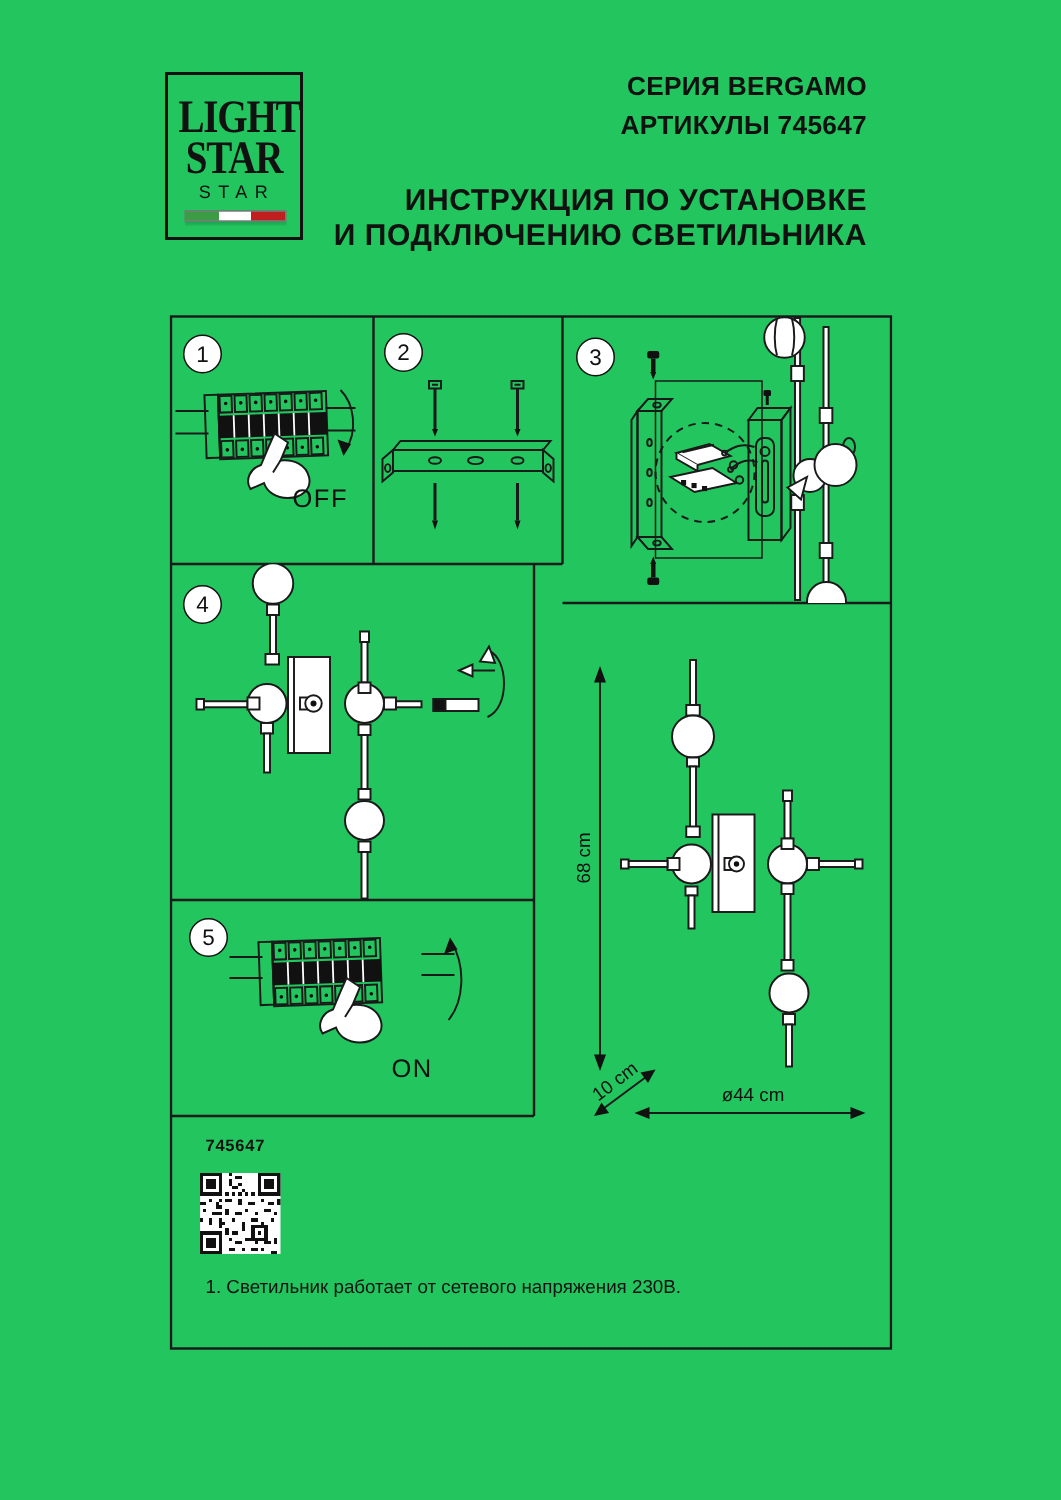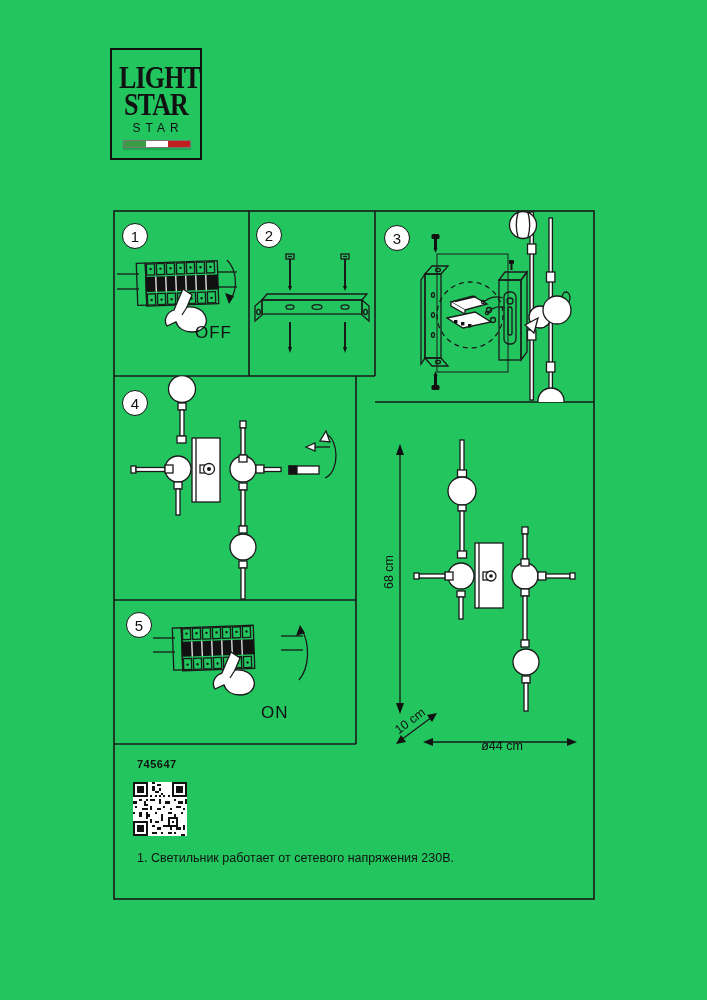--- a/index.html
+++ b/index.html
@@ -23,38 +23,44 @@
   
   .main-box{position:absolute;left:113px;top:210px;width:482px;height:690px;}
   .grid-svg{position:absolute;left:0;top:0;}
   .panel{position:absolute;}
   .step-circle{position:absolute;width:26px;height:26px;border:1.4px solid #111;border-radius:50%;
                font-size:15px;line-height:26px;text-align:center;background:#fff;box-sizing:border-box;}
   .switch-label{position:absolute;font-size:17px;font-weight:500;letter-spacing:1px;}
   .dim-label{position:absolute;font-size:12.5px;color:#111;text-align:center;white-space:nowrap;}
   #dim-height{left:255px;top:355px;width:42px;transform:rotate(-90deg);}
   #dim-depth{left:276px;top:504px;width:42px;transform:rotate(-37deg);}
-  #dim-diameter{left:358px;top:513px;width:62px;margin-top:16px;}
+  #dim-diameter{left:358px;top:513px;width:62px;}
   
   .article-no{position:absolute;left:24px;top:548px;font-size:11px;font-weight:700;letter-spacing:0.5px;}
   .qr{position:absolute;left:20px;top:572px;width:54px;height:54px;}
   .notes{position:absolute;left:24px;top:639px;font-size:12.5px;line-height:18px;}
 </style>
 </head>
 <body>
 
 <div class="page">
 
   <div class="logo">
     <div class="logo-word logo-word1">LIGHT</div>
     <div class="logo-word">STAR</div>
     <div class="logo-group">STAR</div>
     <div class="flag"></div>
   </div>
 
+  <div class="hdr">
+    <div class="hdr-small">СЕРИЯ BERGAMO</div>
+    <div class="hdr-small">АРТИКУЛЫ 745647</div>
+    <div class="hdr-big">ИНСТРУКЦИЯ ПО УСТАНОВКЕ</div>
+    <div class="hdr-big" style="margin-top:0;">И ПОДКЛЮЧЕНИЮ СВЕТИЛЬНИКА</div>
+  </div>
 
   <div class="main-box">
 
     <svg class="grid-svg" width="482" height="690">
       <g stroke="#1a1a1a" stroke-width="1.6" fill="none">
         <rect x="1" y="1" width="480" height="688"></rect>
         <line x1="136" y1="1" x2="136" y2="166"></line>
         <line x1="262" y1="1" x2="262" y2="166"></line>
         <line x1="1" y1="166" x2="262" y2="166"></line>
         <line x1="262" y1="192" x2="481" y2="192"></line>

